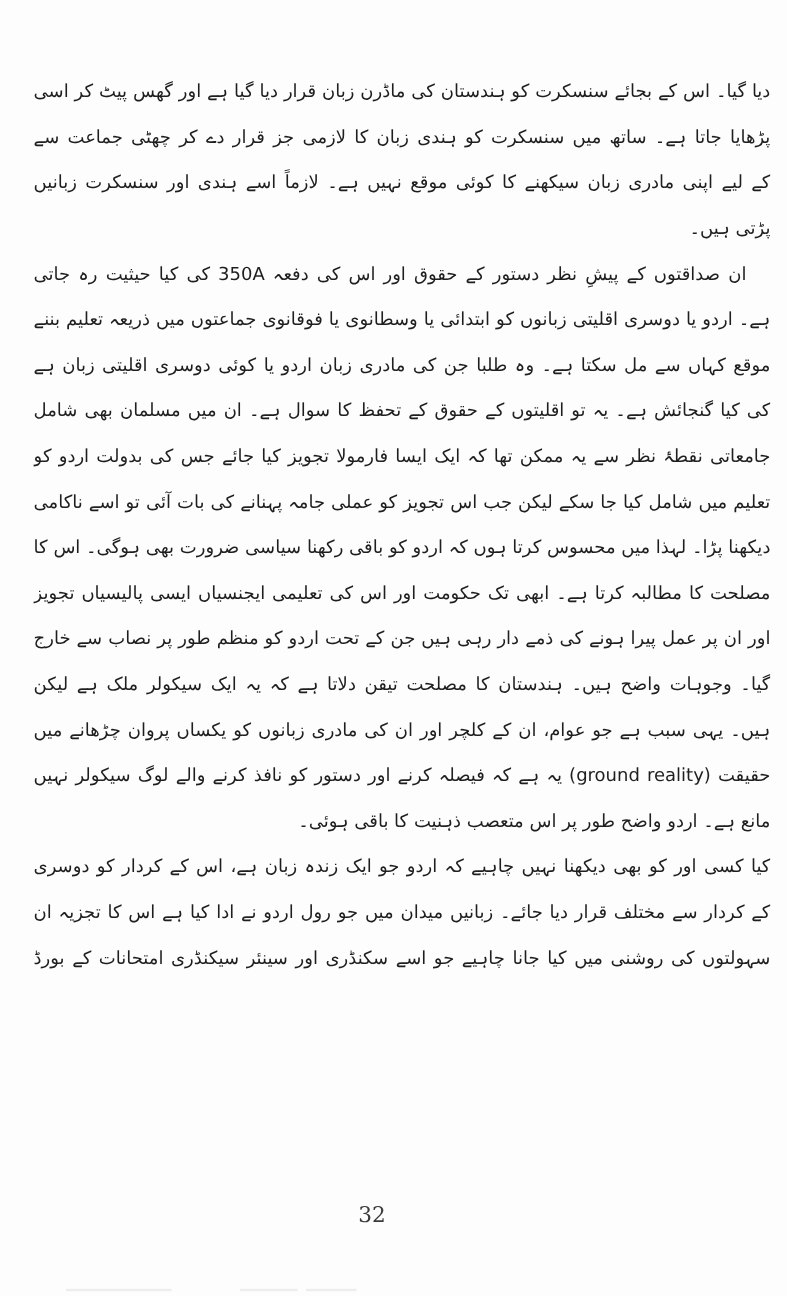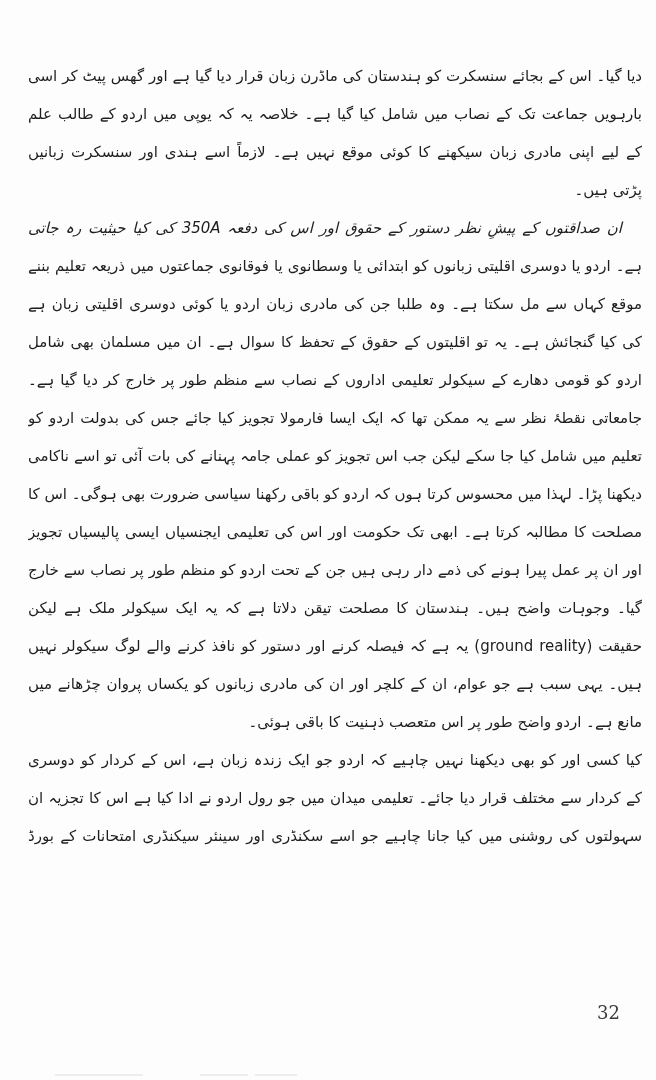--- a/index.html
+++ b/index.html
@@ -36,28 +36,27 @@
     text-align: justify;
     text-align-last: justify;
     white-space: normal;
   }
   .line.last {
     text-align: center;
     text-align-last: right;
   }
   .line.indent {
     padding-right: 20px;
-    font-style: italic;
   }
   .pagenum {
     position: absolute;
     top: 1002px;
     left: 0;
     width: 620px;
-    text-align: right;
+    text-align: center;
     font-family: "DejaVu Serif", serif;
     font-size: 18px;
     color: #3a3a3a;
     direction: ltr;
   }
   .scan-mark {
     position: absolute;
     height: 2px;
     background: #ededed;
   }
@@ -67,48 +66,47 @@
 </style>
 </head>
 <body>
 
 <div class="sheet">
 
   <div class="text-block">
 
     <div class="para">
       <div class="line">دیا گیا۔ اس کے بجائے سنسکرت کو ہندستان کی ماڈرن زبان قرار دیا گیا ہے اور گھس پیٹ کر اسی کو</div>
-      <div class="line">بارہویں جماعت تک کے نصاب میں شامل کیا گیا ہے۔ خلاصہ یہ کہ یوپی میں اردو کے طالب علم</div>
+      <div class="line">پڑھایا جاتا ہے۔ ساتھ میں سنسکرت کو ہندی زبان کا لازمی جز قرار دے کر چھٹی جماعت سے</div>
       <div class="line">کے لیے اپنی مادری زبان سیکھنے کا کوئی موقع نہیں ہے۔ لازماً اسے ہندی اور سنسکرت زبانیں سیکھنا</div>
       <div class="line last">پڑتی ہیں۔</div>
     </div>
 
     <div class="para">
       <div class="line indent">ان صداقتوں کے پیشِ نظر دستور کے حقوق اور اس کی دفعہ 350A کی کیا حیثیت رہ جاتی</div>
       <div class="line">ہے۔ اردو یا دوسری اقلیتی زبانوں کو ابتدائی یا وسطانوی یا فوقانوی جماعتوں میں ذریعہ تعلیم بننے کا</div>
       <div class="line">موقع کہاں سے مل سکتا ہے۔ وہ طلبا جن کی مادری زبان اردو یا کوئی دوسری اقلیتی زبان ہے اس کی بقا</div>
       <div class="line">کی کیا گنجائش ہے۔ یہ تو اقلیتوں کے حقوق کے تحفظ کا سوال ہے۔ ان میں مسلمان بھی شامل ہیں۔</div>
     </div>
 
     <div class="para">
-      <div class="line">اردو کو قومی دھارے کے سیکولر تعلیمی اداروں کے نصاب سے منظم طور پر خارج کر دیا گیا ہے۔</div>
       <div class="line">جامعاتی نقطۂ نظر سے یہ ممکن تھا کہ ایک ایسا فارمولا تجویز کیا جائے جس کی بدولت اردو کو اسکول کی</div>
       <div class="line">تعلیم میں شامل کیا جا سکے لیکن جب اس تجویز کو عملی جامہ پہنانے کی بات آئی تو اسے ناکامی کا منہ</div>
       <div class="line">دیکھنا پڑا۔ لہذا میں محسوس کرتا ہوں کہ اردو کو باقی رکھنا سیاسی ضرورت بھی ہوگی۔ اس کا حل سیاسی</div>
       <div class="line">مصلحت کا مطالبہ کرتا ہے۔ ابھی تک حکومت اور اس کی تعلیمی ایجنسیاں ایسی پالیسیاں تجویز کرنے</div>
       <div class="line">اور ان پر عمل پیرا ہونے کی ذمے دار رہی ہیں جن کے تحت اردو کو منظم طور پر نصاب سے خارج کر دیا</div>
       <div class="line">گیا۔ وجوہات واضح ہیں۔ ہندستان کا مصلحت تیقن دلاتا ہے کہ یہ ایک سیکولر ملک ہے لیکن زمینی</div>
+      <div class="line">ہیں۔ یہی سبب ہے جو عوام، ان کے کلچر اور ان کی مادری زبانوں کو یکساں پروان چڑھانے میں</div>
       <div class="line">حقیقت (ground reality) یہ ہے کہ فیصلہ کرنے اور دستور کو نافذ کرنے والے لوگ سیکولر نہیں</div>
-      <div class="line">ہیں۔ یہی سبب ہے جو عوام، ان کے کلچر اور ان کی مادری زبانوں کو یکساں پروان چڑھانے میں</div>
       <div class="line last">مانع ہے۔ اردو واضح طور پر اس متعصب ذہنیت کا باقی ہوئی۔</div>
     </div>
 
     <div class="para">
       <div class="line">کیا کسی اور کو بھی دیکھنا نہیں چاہیے کہ اردو جو ایک زندہ زبان ہے، اس کے کردار کو دوسری زبانوں</div>
-      <div class="line">کے کردار سے مختلف قرار دیا جائے۔ تعلیمی میدان میں جو رول اردو نے ادا کیا ہے اس کا تجزیہ ان</div>
+      <div class="line">کے کردار سے مختلف قرار دیا جائے۔ زبانیں میدان میں جو رول اردو نے ادا کیا ہے اس کا تجزیہ ان</div>
       <div class="line">سہولتوں کی روشنی میں کیا جانا چاہیے جو اسے سکنڈری اور سینئر سیکنڈری امتحانات کے بورڈ سے فراہم</div>
     </div>
 
   </div>
 
   <div class="pagenum">32</div>
 
   <div class="scan-mark m1"></div>
   <div class="scan-mark m2"></div>
   <div class="scan-mark m3"></div>

